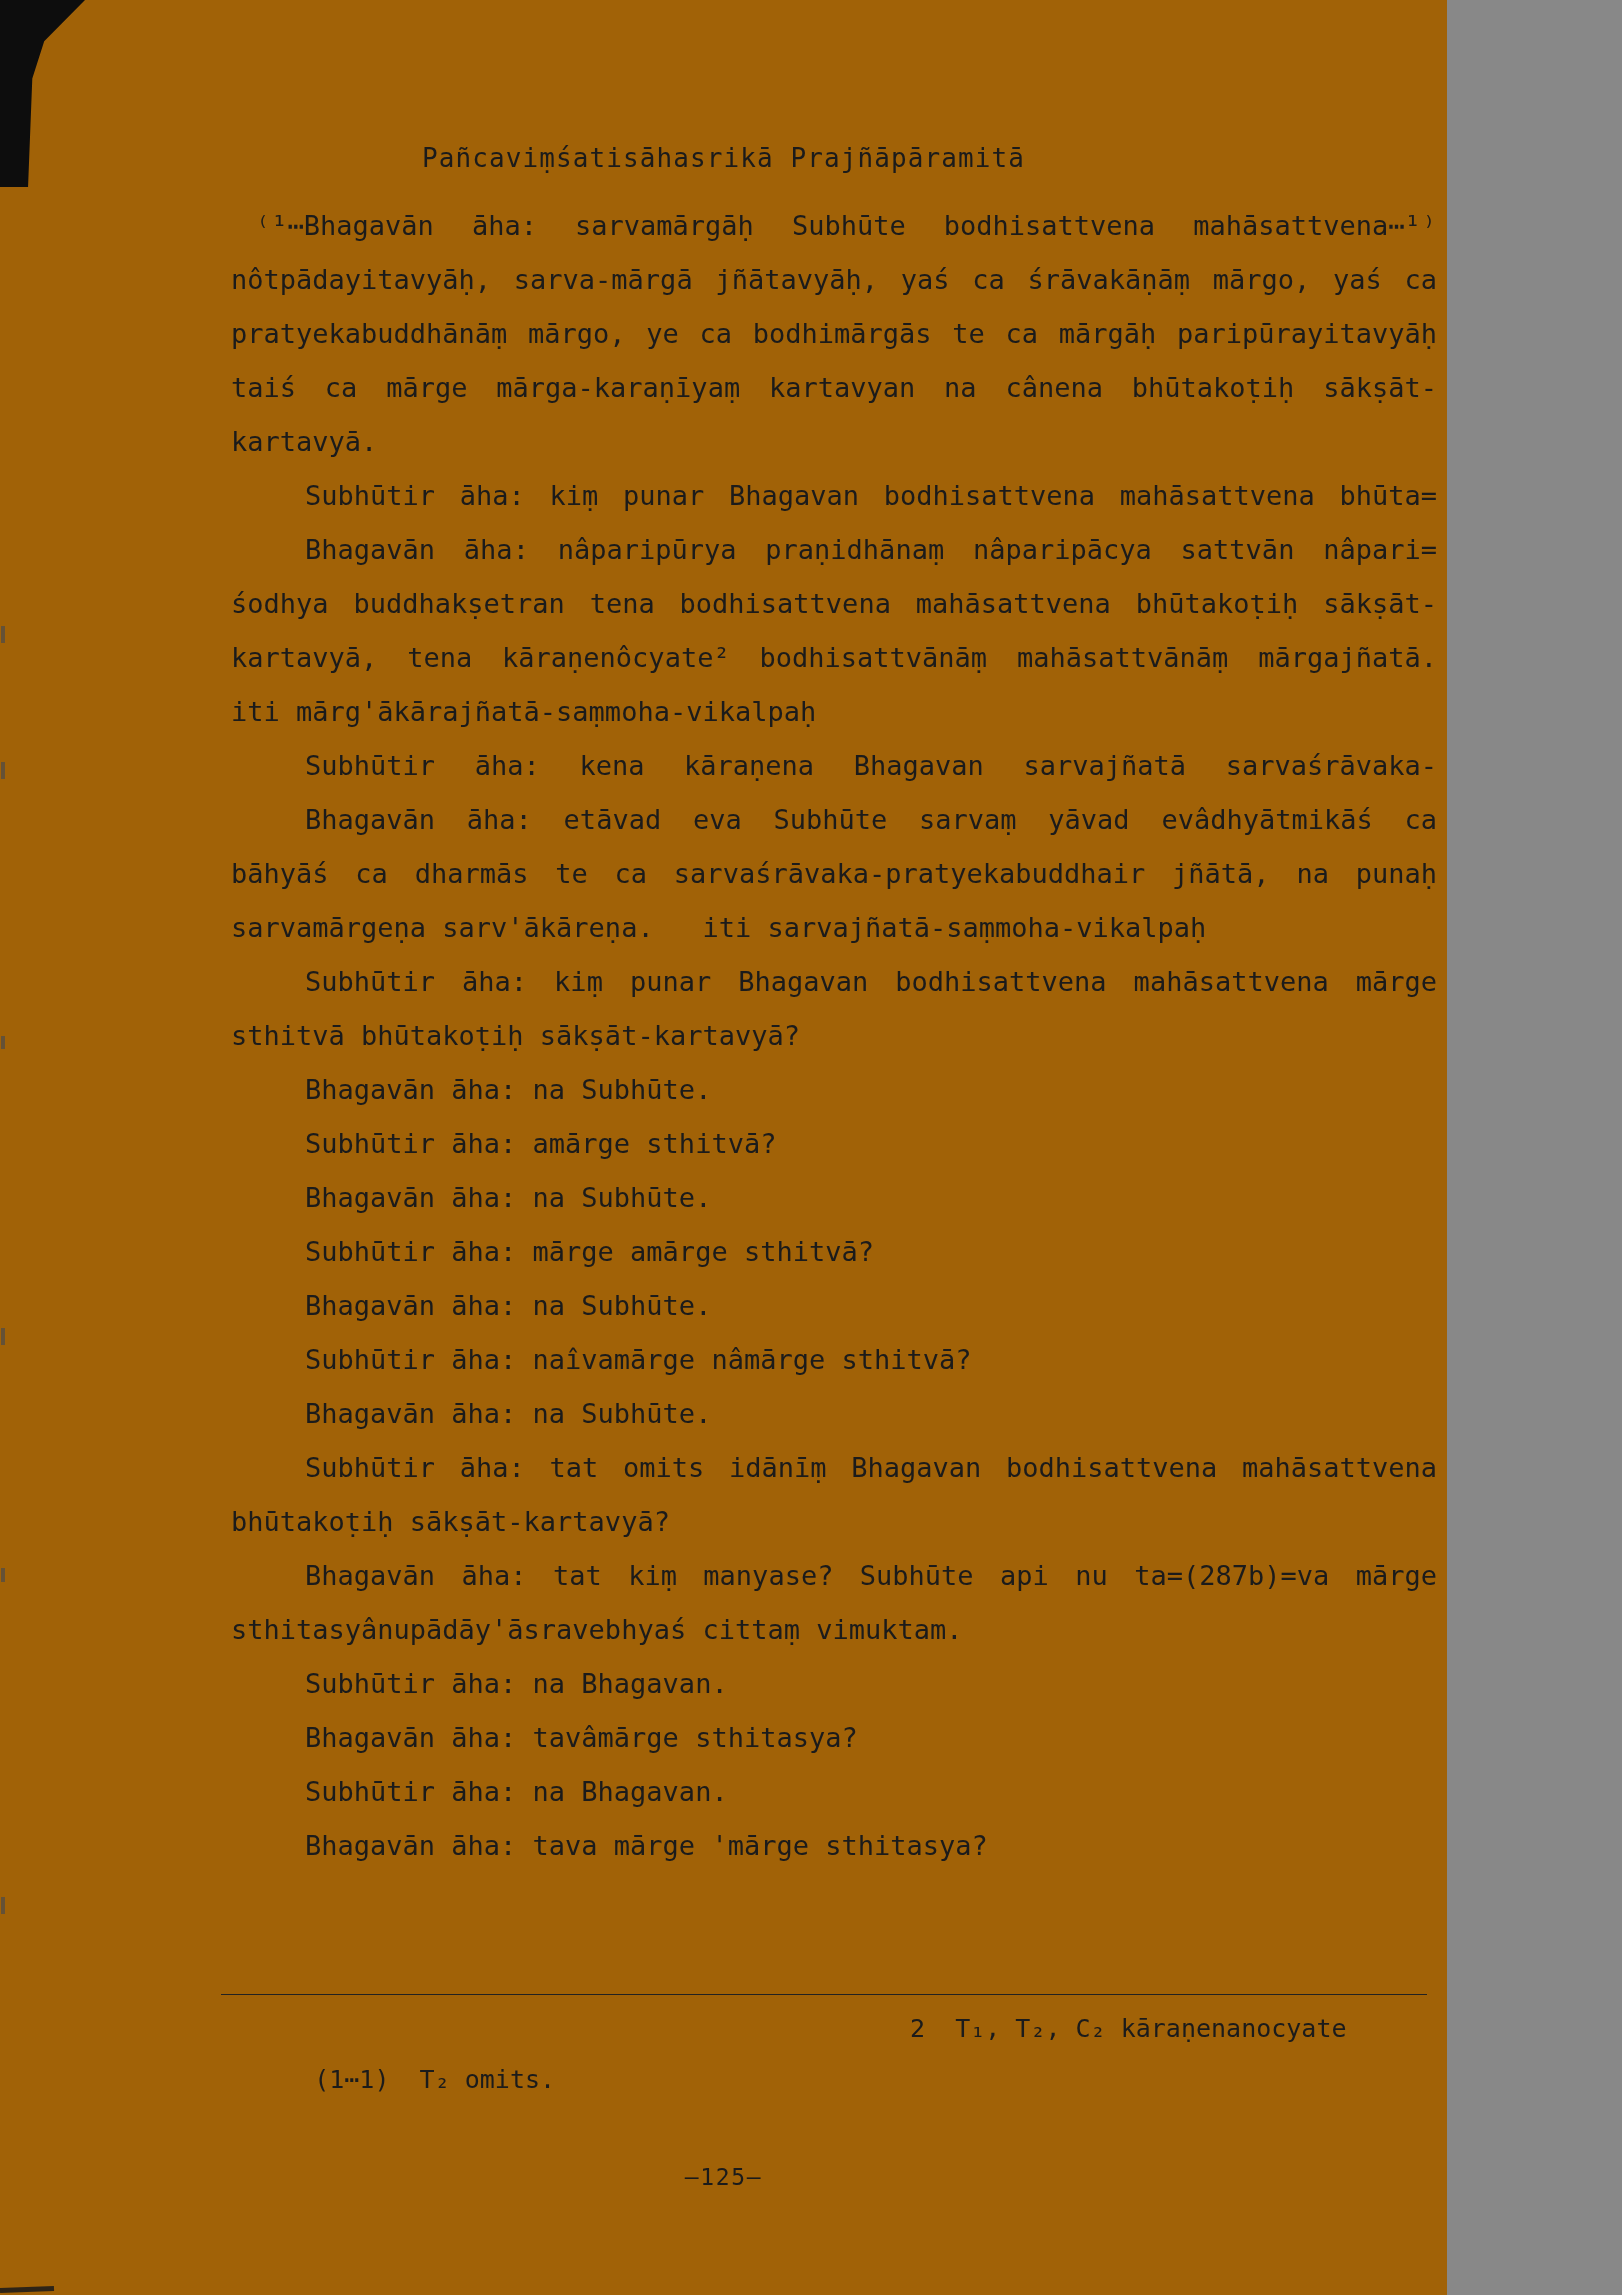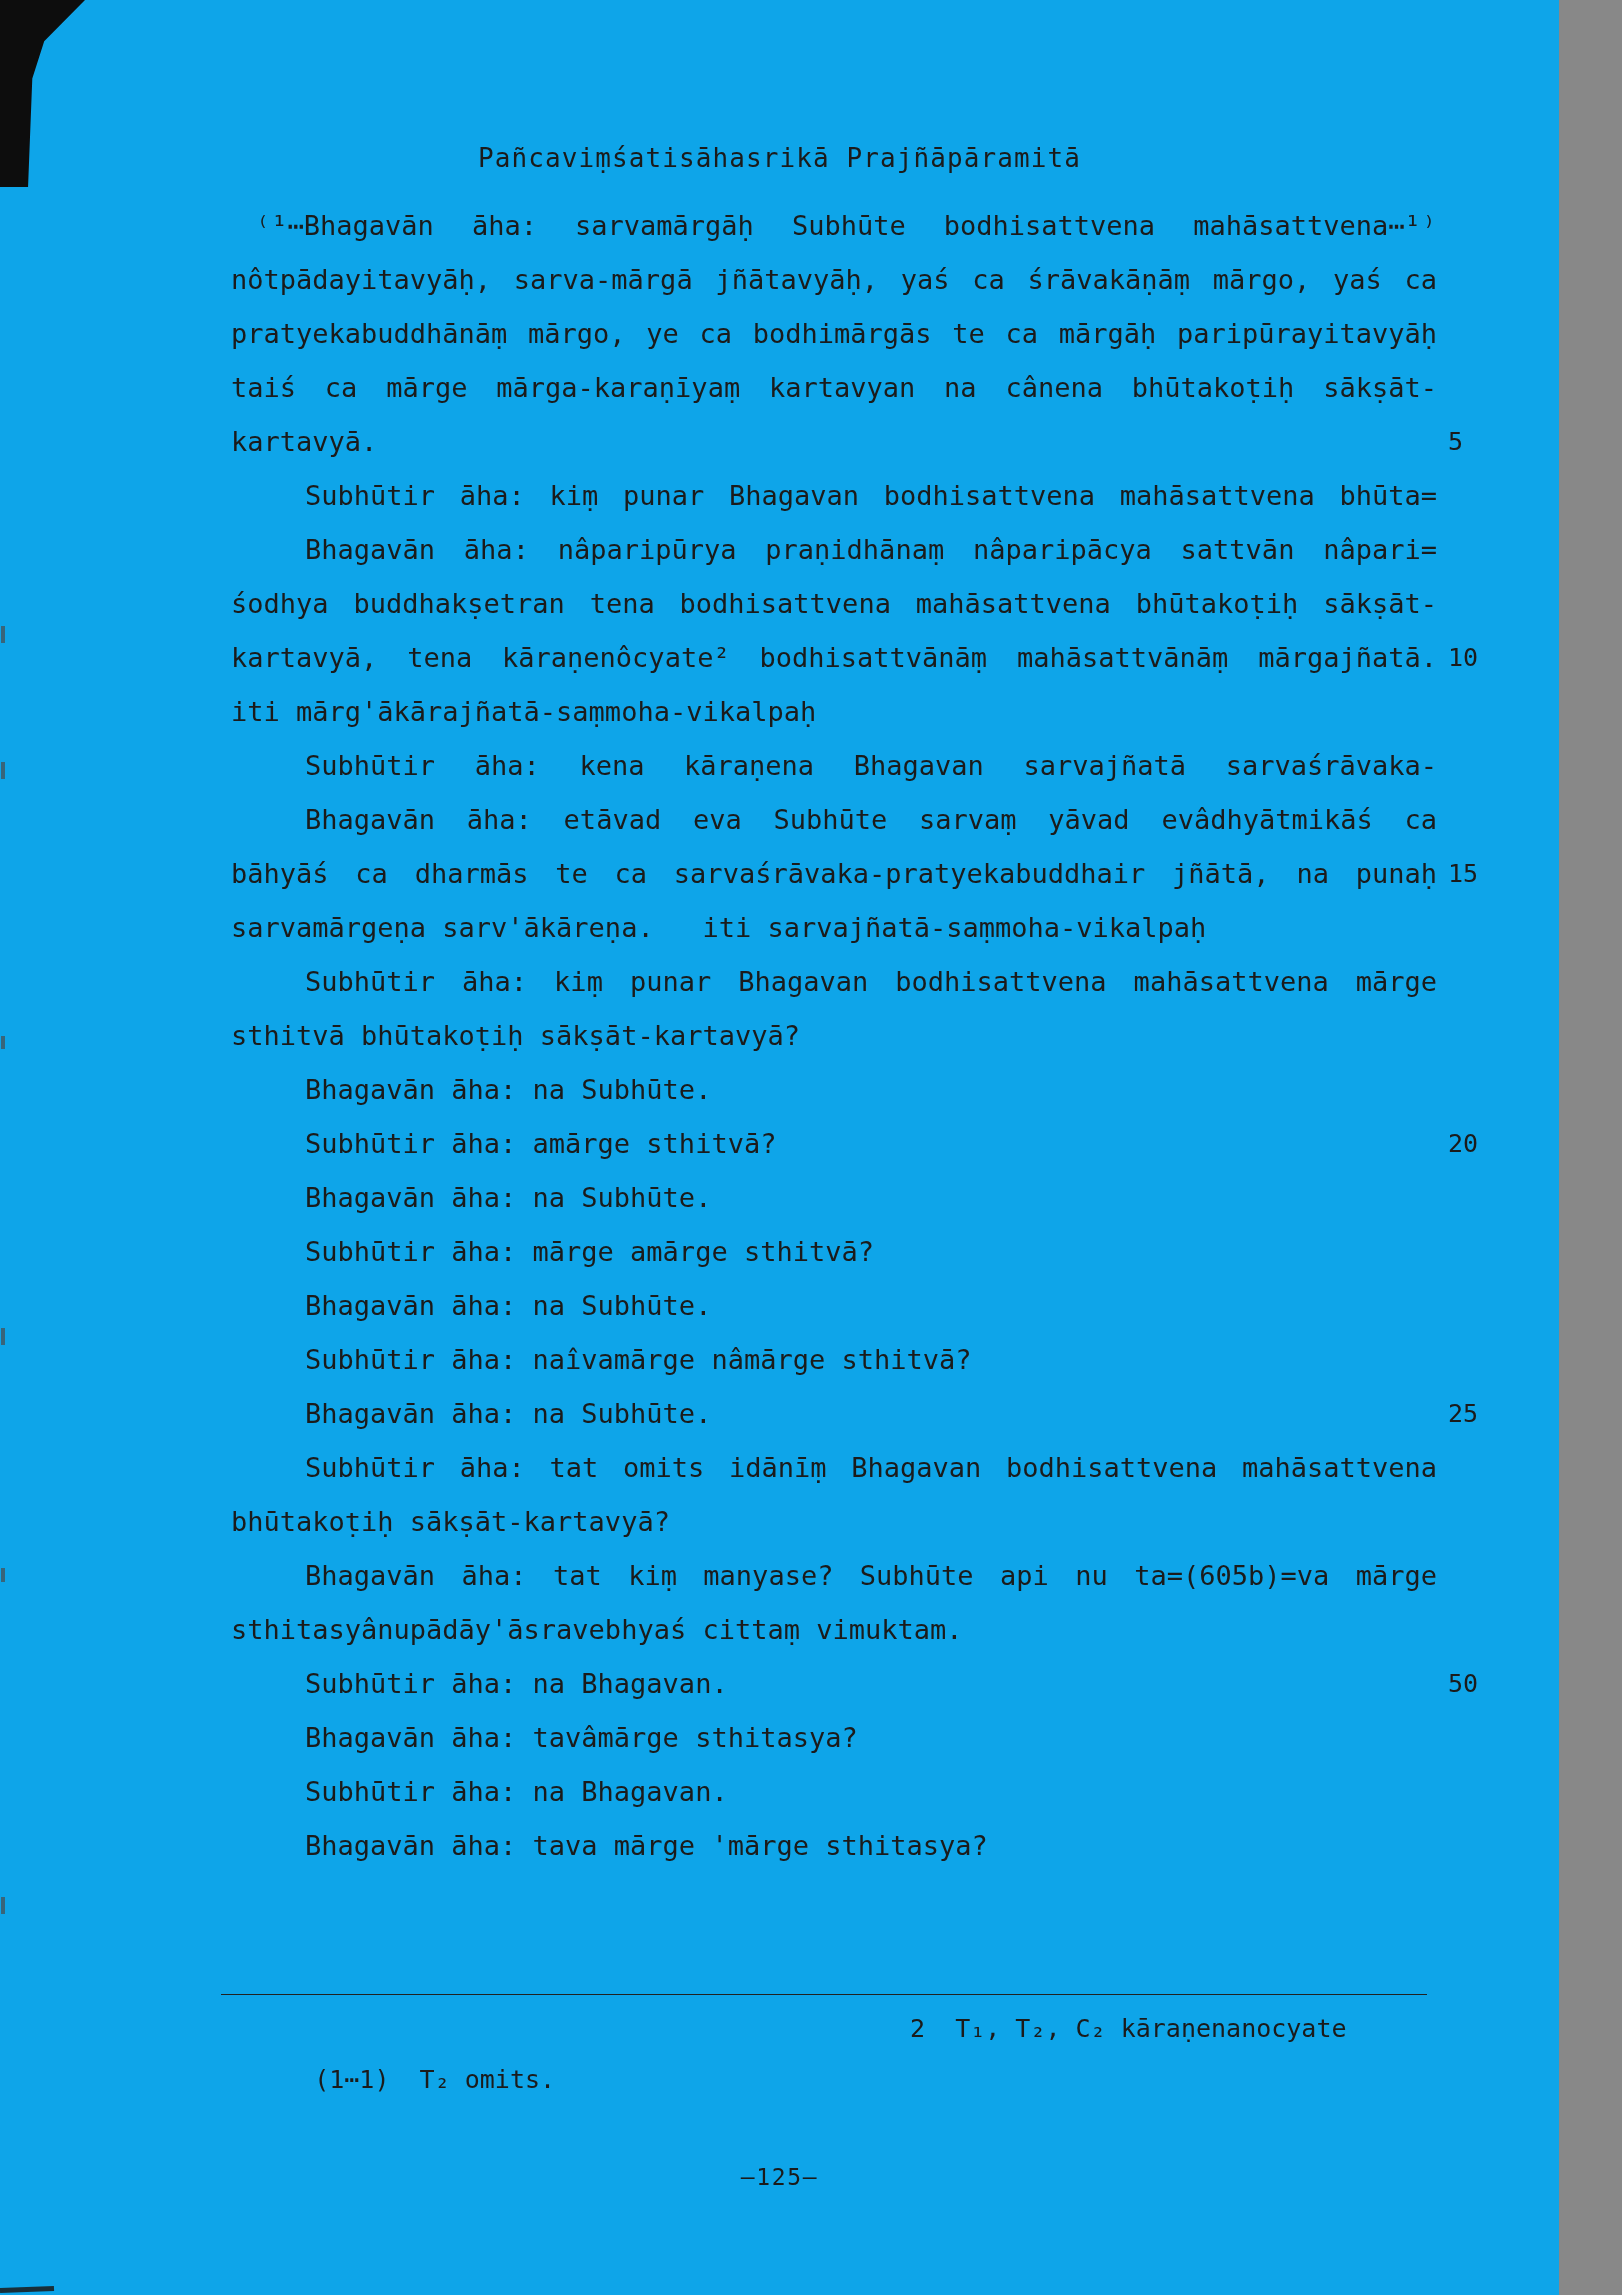--- a/index.html
+++ b/index.html
@@ -1,20 +1,20 @@
 <!DOCTYPE html>
 <html style="font-size:9px"><head>
 <meta charset="utf-8">
 <style>
   html, body { margin: 0; padding: 0; background: #888; }
   .page {
     position: relative;
-    width: 1559px;
+    width: 1447px;
     height: 2295px;
-    background: #0ea5e9;
+    background: #a16207;
     overflow: hidden;
     font-family: "DejaVu Sans Mono", "DejaVu Sans", monospace;
     color: #1b1b1b;
   }
 
   
   .wedge {
     position: absolute; left: 0; top: 0;
     width: 85px; height: 187px;
     background: #0d0d0d;
@@ -121,21 +121,21 @@
       <div class="line"><span class="">sthitvā bhūtakoṭiḥ sākṣāt-kartavyā?</span></div>
       <div class="line ind-para"><span class="">Bhagavān āha: na Subhūte.</span></div>
       <div class="line ind-para"><span class="">Subhūtir āha: amārge sthitvā?</span><span class="lineno">20</span></div>
       <div class="line ind-para"><span class="">Bhagavān āha: na Subhūte.</span></div>
       <div class="line ind-para"><span class="">Subhūtir āha: mārge amārge sthitvā?</span></div>
       <div class="line ind-para"><span class="">Bhagavān āha: na Subhūte.</span></div>
       <div class="line ind-para"><span class="">Subhūtir āha: naîvamārge nâmārge sthitvā?</span></div>
       <div class="line ind-para"><span class="">Bhagavān āha: na Subhūte.</span><span class="lineno">25</span></div>
       <div class="line justify ind-para"><span class="">Subhūtir āha: tat omits idānīṃ Bhagavan bodhisattvena mahāsattvena</span></div>
       <div class="line"><span class="">bhūtakoṭiḥ sākṣāt-kartavyā?</span></div>
-      <div class="line justify ind-para"><span class="">Bhagavān āha: tat kiṃ manyase?  Subhūte api nu ta=(605b)=va mārge</span></div>
+      <div class="line justify ind-para"><span class="">Bhagavān āha: tat kiṃ manyase?  Subhūte api nu ta=(287b)=va mārge</span></div>
       <div class="line"><span class="">sthitasyânupādāy'āsravebhyaś cittaṃ vimuktam.</span></div>
       <div class="line ind-para"><span class="">Subhūtir āha: na Bhagavan.</span><span class="lineno">50</span></div>
       <div class="line ind-para"><span class="">Bhagavān āha: tavâmārge sthitasya?</span></div>
       <div class="line ind-para"><span class="">Subhūtir āha: na Bhagavan.</span></div>
       <div class="line ind-para"><span class="">Bhagavān āha: tava mārge 'mārge sthitasya?</span></div>
     </div>
 
   <div class="footnote-rule"></div>
 
   <div class="footnotes">

